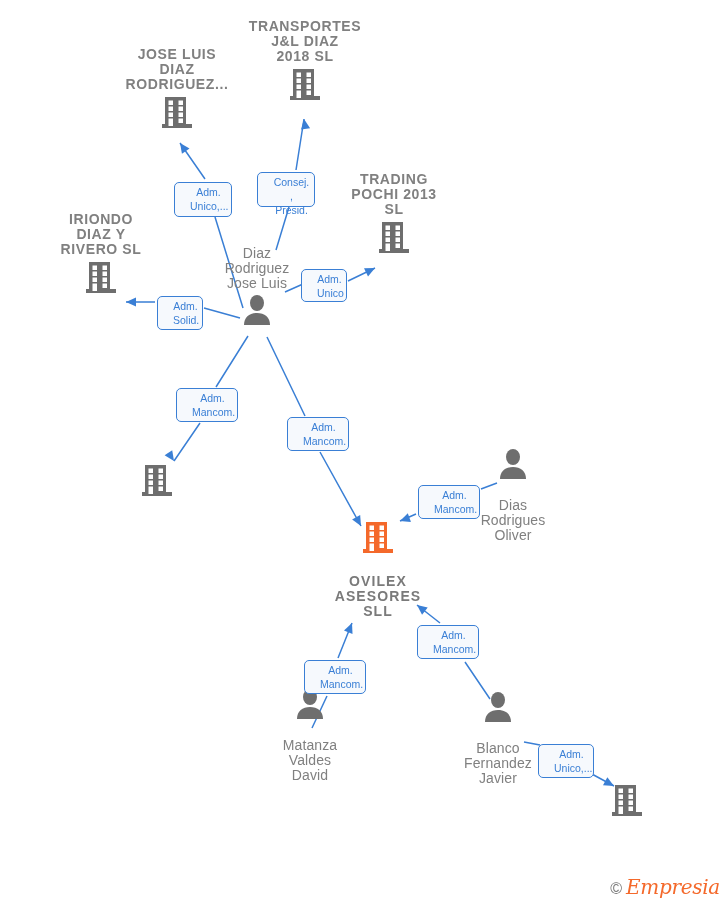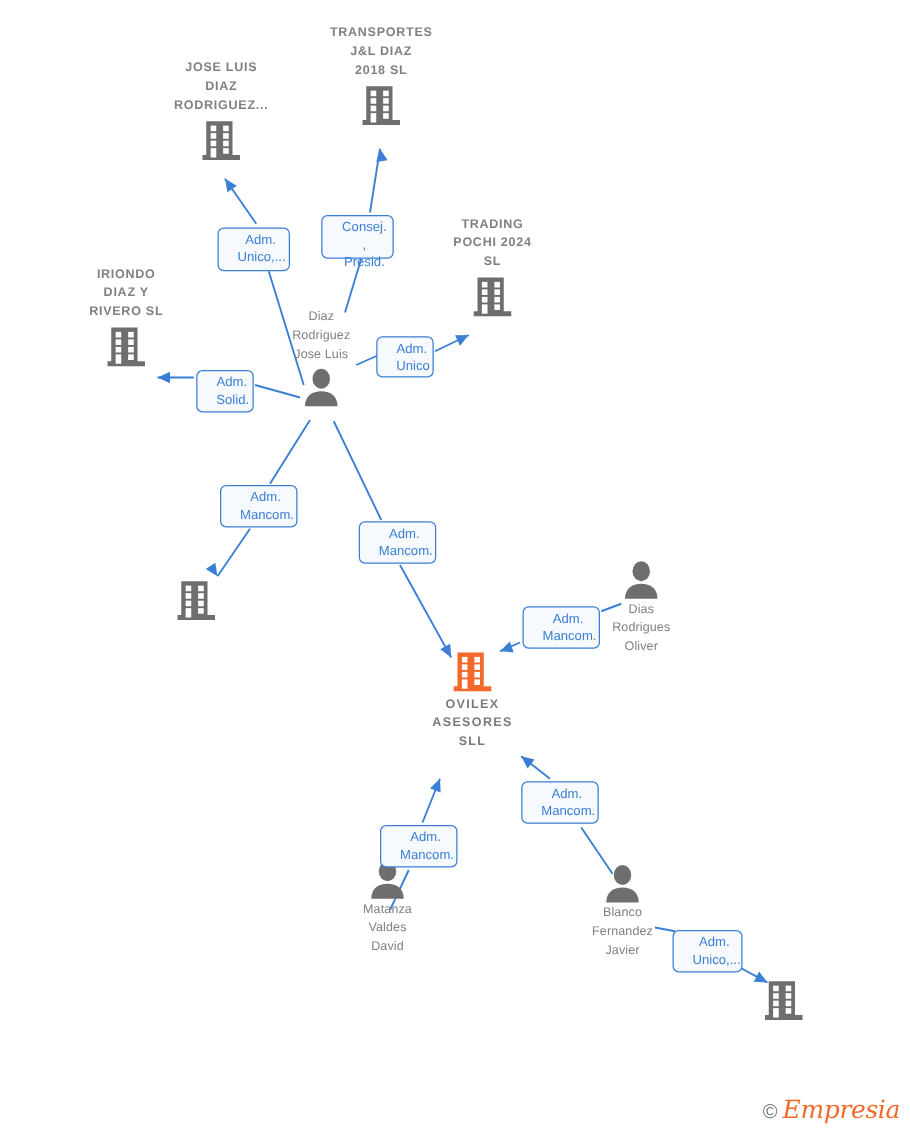--- a/index.html
+++ b/index.html
@@ -31,42 +31,42 @@
     margin-left: -70px;
     text-align: center;
     user-select: none;
   }
   .node .icon-wrap {
     display: block;
     line-height: 0;
   }
   .node .node-label {
     display: block;
-    font-size: 10px;
+    font-size: 14px;
     line-height: 15px;
     color: #808080;
     letter-spacing: 0.2px;
     white-space: pre-line;
   }
   .node.company .node-label {
     font-weight: bold;
     letter-spacing: 0.6px;
   }
   .node.focus .node-label {
     color: #7a7a7a;
     font-weight: bold;
     letter-spacing: 1.1px;
   }
   .node.person .node-label {
     font-weight: normal;
     letter-spacing: 0.1px;
   }
   
   .node.label-above .node-label { margin-bottom: 3px; }
-  .node.label-below .node-label { margin-top: 0; }
+  .node.label-below .node-label { margin-top: 18px; }
 
   .edge-label {
     position: absolute;
     box-sizing: border-box;
     border: 1.4px solid #3a7fd5;
     border-radius: 5px;
     background: #f6f9fd;
     color: #3a7fd5;
     font-size: 10.5px;
     line-height: 14px;
@@ -164,21 +164,21 @@
               <rect x="18.5" y="11.5" width="4.5" height="4.5"></rect>
               <rect x="8.5" y="17.5" width="4.5" height="4.5"></rect>
               <rect x="18.5" y="17.5" width="4.5" height="4.5"></rect>
               <rect x="8.5" y="23.5" width="4.5" height="7.5"></rect>
               <rect x="18.5" y="23.5" width="4.5" height="4.5"></rect>
             </g>
           </svg></span>
       </div>
       <div class="node company label-above" style="top: 172px; left: 394px;">
         <span class="node-label">TRADING
-POCHI 2024
+POCHI 2013
 SL</span>
         <span class="icon-wrap"><svg width="34" height="36" viewBox="0 0 34 36">
             <g fill="#6e6e6e">
               <rect x="5" y="2" width="21" height="29"></rect>
               <rect x="2" y="29" width="30" height="4"></rect>
             </g>
             <g fill="#ffffff">
               <rect x="8.5" y="5.5" width="4.5" height="4.5"></rect>
               <rect x="18.5" y="5.5" width="4.5" height="4.5"></rect>
               <rect x="8.5" y="11.5" width="4.5" height="4.5"></rect>

